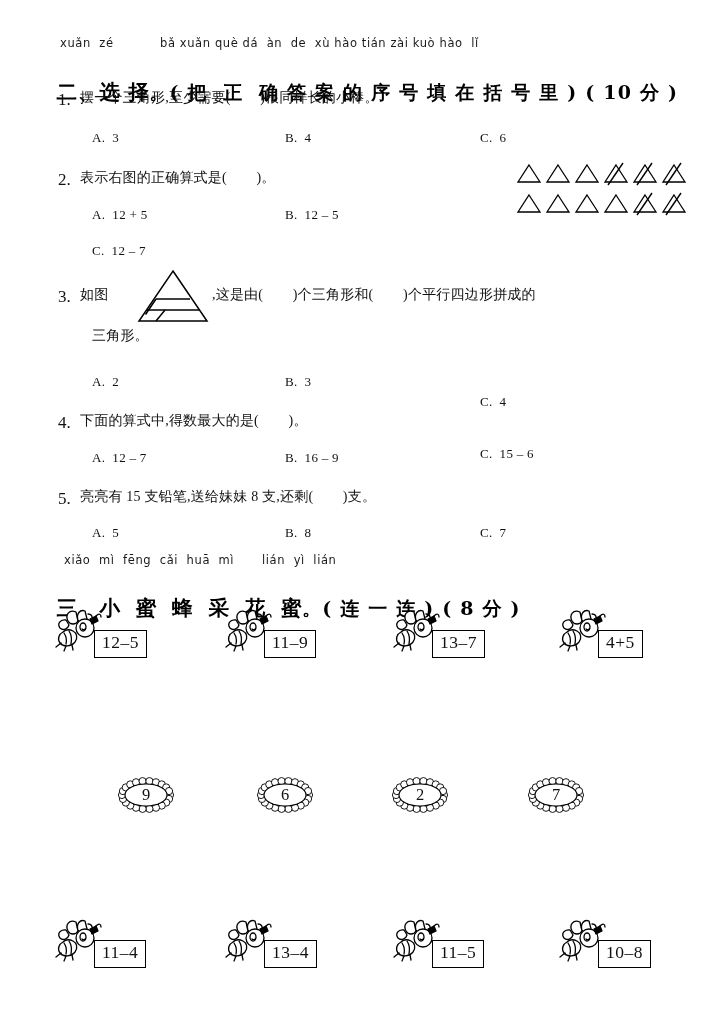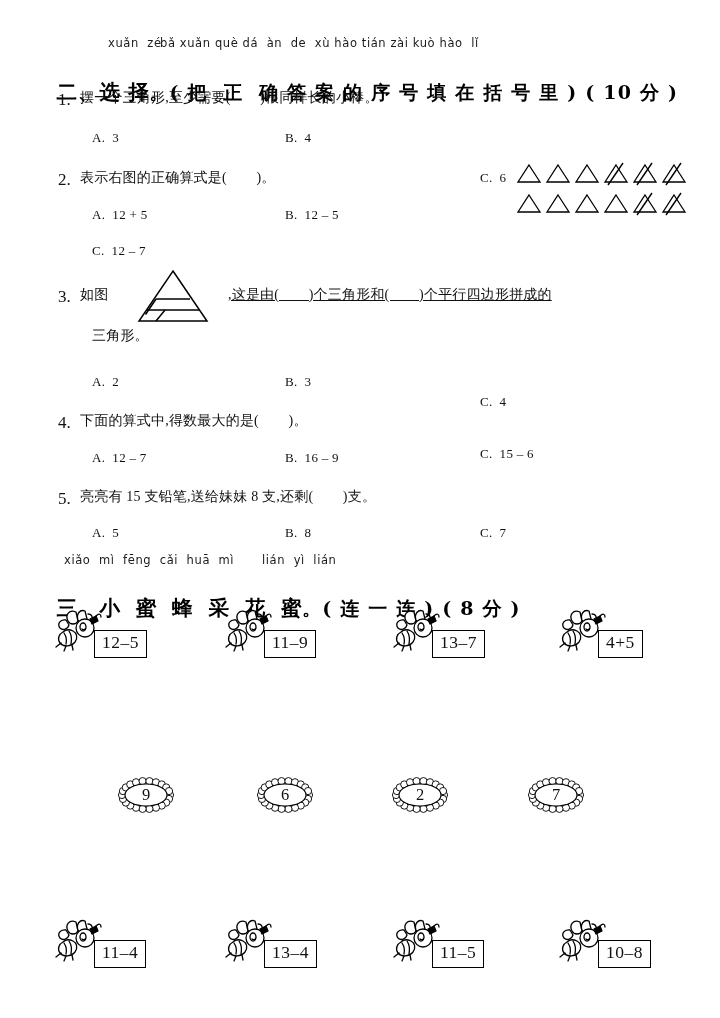--- a/index.html
+++ b/index.html
@@ -126,32 +126,32 @@
     font-size: 16.5px;
     font-family: "Liberation Serif", "DejaVu Serif", serif;
   }
   svg { display: block; overflow: visible; }
 </style>
 </head>
 <body>
 
 <div class="page">
 
-  <div class="pinyin-row" style="left:60px; top:36px;margin-left:48px;">xuǎn  zé</div>
+  <div class="pinyin-row" style="left:60px; top:36px;">xuǎn  zé</div>
   <div class="pinyin-row" style="left:160px; top:36px;">bǎ xuǎn què dá  àn  de  xù hào tián zài kuò hào  lǐ</div>
 
   <div class="section-head" style="left:26px; top:54px;">
     <span class="num">二、</span><span>选 择</span><span class="rest">。( 把  正  确 答 案 的 序 号 填 在 括 号 里 ) ( 10 分 )</span>
   </div>
 
   <div class="q-num" style="left:58px; top:90px;">1.</div>
   <div class="q" style="left:80px; top:90px;">摆一个三角形,至少需要(        )根同样长的小棒。</div>
   <div class="opt" style="left:92px; top:130px;">A.  3</div>
   <div class="opt" style="left:285px; top:130px;">B.  4</div>
-  <div class="opt" style="left:480px; top:130px;margin-top:40px;">C.  6</div>
+  <div class="opt" style="left:480px; top:130px;">C.  6</div>
 
   <div class="q-num" style="left:58px; top:170px;">2.</div>
   <div class="q" style="left:80px; top:170px;">表示右图的正确算式是(        )。</div>
   <div class="opt" style="left:92px; top:207px;">A.  12 + 5</div>
   <div class="opt" style="left:285px; top:207px;">B.  12 – 5</div>
   <div class="opt" style="left:92px; top:243px;">C.  12 – 7</div>
 
   <div class="tri-grid" id="tri-grid" style="left:516px; top:162px;">
       <div class="tri-cell" style="left: 0px; top: 0px;">
         <svg width="26" height="22" viewBox="0 0 26 22">
@@ -226,21 +226,21 @@
   <div class="q3-fig" style="left:137px; top:269px;">
     <svg width="72" height="54" viewBox="0 0 72 54">
       <polygon points="36,2 70,52 2,52" fill="none" stroke="#000" stroke-width="1.5"></polygon>
       <line x1="19" y1="30" x2="53" y2="30" stroke="#000" stroke-width="1.5"></line>
       <line x1="10" y1="41" x2="62" y2="41" stroke="#000" stroke-width="1.5"></line>
       <line x1="19" y1="30" x2="8.5" y2="45.5" stroke="#000" stroke-width="1.5"></line>
       <line x1="28" y1="41" x2="19" y2="52" stroke="#000" stroke-width="1.5"></line>
     </svg>
   </div>
 
-  <div class="q" style="left:228px; top:287px;text-decoration:underline;">,这是由(        )个三角形和(        )个平行四边形拼成的</div>
+  <div class="q" style="left:212px; top:287px;">,这是由(        )个三角形和(        )个平行四边形拼成的</div>
   <div class="q" style="left:92px; top:328px;">三角形。</div>
   <div class="opt" style="left:92px; top:374px;">A.  2</div>
   <div class="opt" style="left:285px; top:374px;">B.  3</div>
   <div class="opt" style="left:480px; top:374px;margin-top:20px;">C.  4</div>
 
   <div class="q-num" style="left:58px; top:413px;">4.</div>
   <div class="q" style="left:80px; top:413px;">下面的算式中,得数最大的是(        )。</div>
   <div class="opt" style="left:92px; top:450px;">A.  12 – 7</div>
   <div class="opt" style="left:285px; top:450px;">B.  16 – 9</div>
   <div class="opt" style="left:480px; top:446px;">C.  15 – 6</div>

